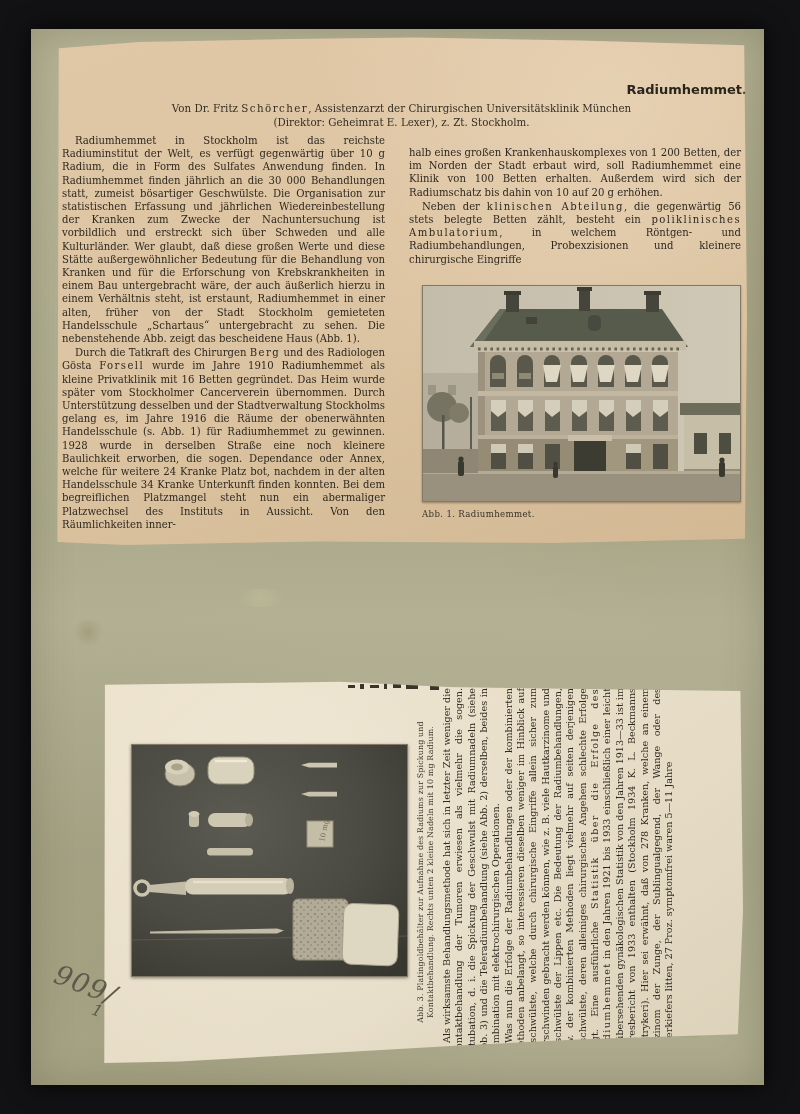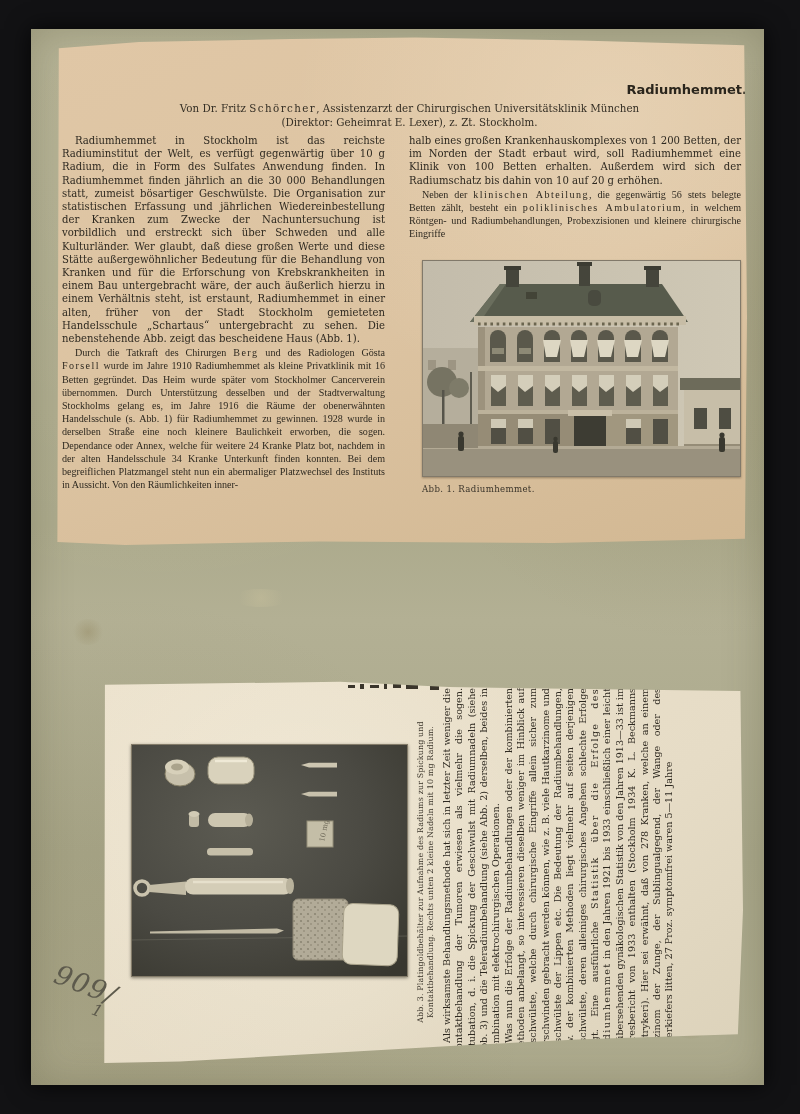--- a/index.html
+++ b/index.html
@@ -33,29 +33,29 @@
   .section-title{
     left:0;top:19px;width:100%;text-align:center;
     font-family:"DejaVu Sans",sans-serif;font-weight:bold;
     font-size:19px;letter-spacing:.4px;color:#262119;
   }
   .article-title{
     left:0;top:46px;width:100%;text-align:right;
     font-family:"DejaVu Sans",sans-serif;font-weight:bold;
     font-size:13px;color:#2a251c;
   }
-  .byline{left:8px;width:100%;text-align:center;font-size:10.3px;color:#352f25;}
+  .byline{left:0;width:100%;text-align:center;font-size:10.3px;color:#352f25;}
   .byline1{top:66px;}
   .byline2{top:80px;}
   .cols{left:6px;top:98px;width:679px;display:flex;gap:24px;}
   .col{font-size:10.1px;line-height:13.2px;text-align:justify;color:#2e2920;}
   .col-left{width:334px;}
-  .col-right{width:338px;}
+  .col-right{width:338px;margin-top:12px;}
   .col p{margin:0;}
-  .col p + p{margin-top:1px;font-family:Liberation Serif, serif;}
+  .col p + p{margin-top:1px;}
   .ind{text-indent:13px;}
   .sperr{letter-spacing:.14em;}
   .fig1{margin-top:19px;margin-left:13px;width:319px;}
   .photo1{
     width:319px;height:217px;display:block;
     box-shadow:0 1px 2px rgba(50,40,20,.4);
     background:#c9c2b1;
   }
   .fig1-caption{
     margin-top:6px;text-align:left;font-size:8.6px;letter-spacing:.04em;color:#3a342a;

